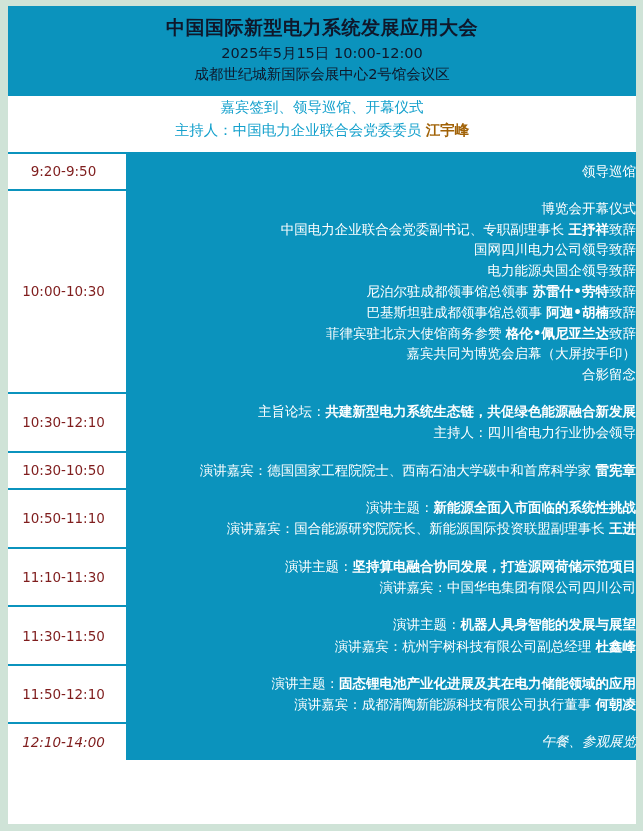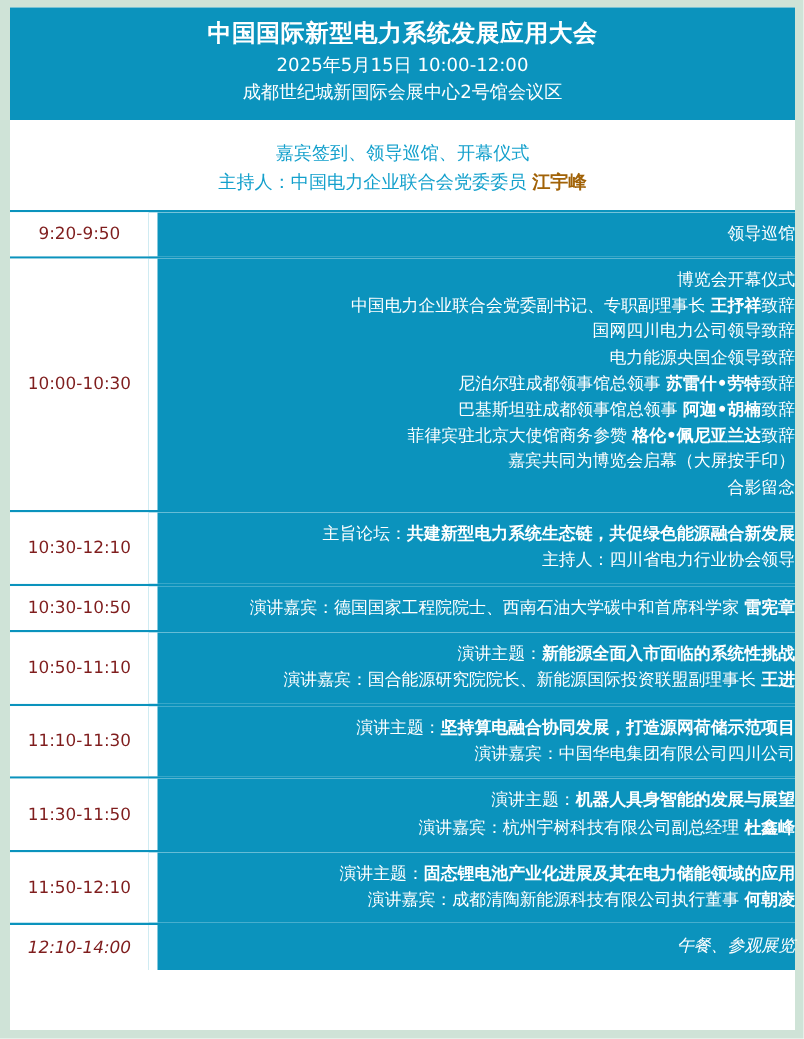--- a/index.html
+++ b/index.html
@@ -24,21 +24,21 @@
     height: 100%;
     background: #ffffff;
     box-sizing: border-box;
     display: flex;
     flex-direction: column;
   }
 
   
   .banner {
     background: #0b93bd;
-    color: #ffffff;
+    color: #0f172a;
     text-align: center;
     padding: 9px 10px 10px 10px;
     box-sizing: border-box;
     flex: 0 0 auto;
   }
   .banner-title {
     font-size: 19px;
     font-weight: bold;
     letter-spacing: 0.5px;
     line-height: 1.35;
@@ -53,21 +53,21 @@
     font-size: 14.5px;
     line-height: 1.5;
     font-weight: normal;
   }
 
   
   .subtitle-band {
     background: #ffffff;
     color: #13a0cc;
     text-align: center;
-    padding: 16px 10px 9px 10px;
+    padding: 0 10px 9px 10px;
     box-sizing: border-box;
     border-bottom: 2px solid #0b93bd;
     flex: 0 0 auto;
   }
   .subtitle-line {
     font-size: 14.5px;
     line-height: 1.6;
   }
   .subtitle-line .accent {
     font-weight: bold;

